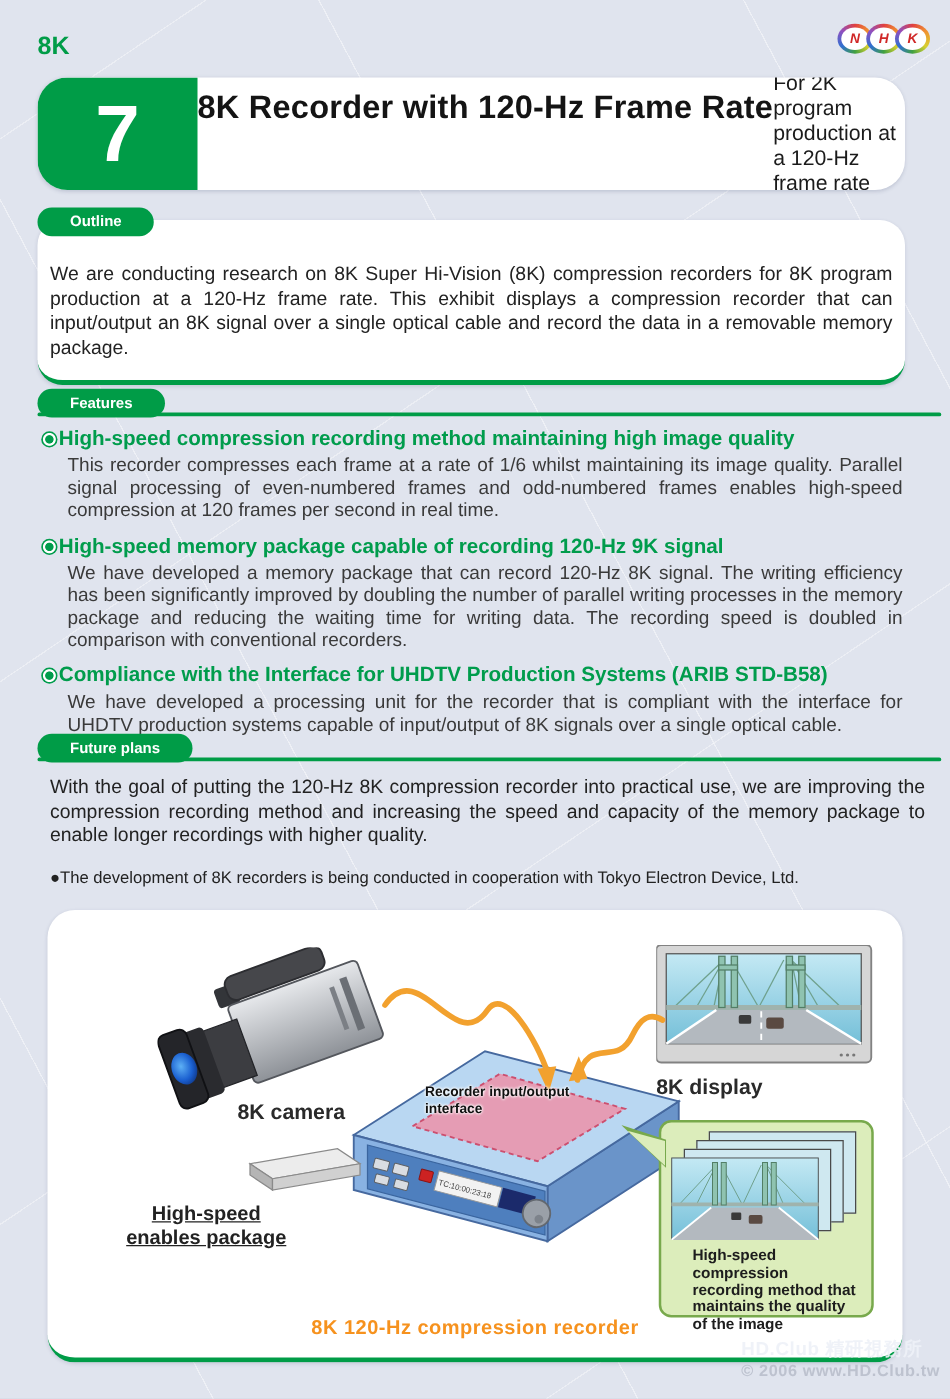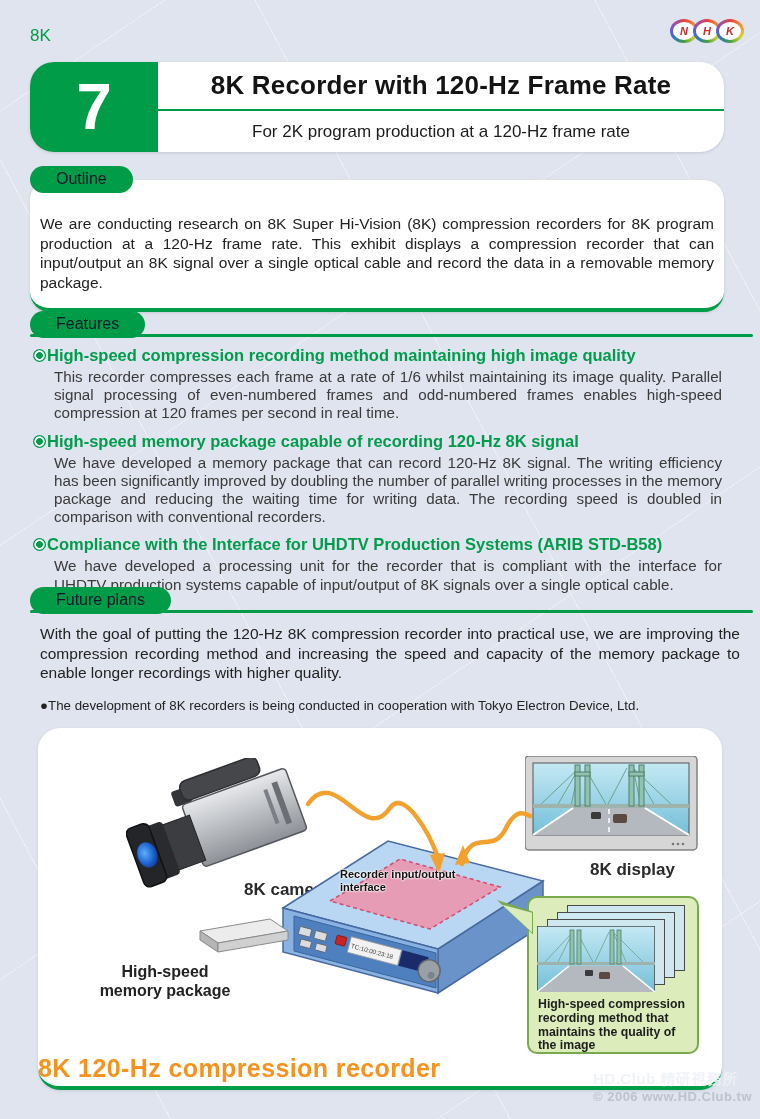--- a/index.html
+++ b/index.html
@@ -7,45 +7,45 @@
   body { font-family:"Liberation Sans", sans-serif; }
   .page {
     position:relative; width:760px; height:1119px; margin:0 auto; overflow:hidden;
     background-color:#e0e4ee;
     background-image:
       repeating-linear-gradient(62deg, rgba(255,255,255,0) 0 150px, rgba(255,255,255,.45) 150px 151px, rgba(255,255,255,0) 151px 300px),
       repeating-linear-gradient(-34deg, rgba(255,255,255,0) 0 180px, rgba(255,255,255,.38) 180px 181px, rgba(255,255,255,0) 181px 360px);
   }
 
   
-  .corner-tag { position:absolute; left:30px; top:26px; font-size:17px; font-weight:normal; color:#009c47; }
+  .corner-tag { position:absolute; left:30px; top:26px; font-size:20px; font-weight:bold; color:#009c47; }
   .nhk-logo { position:absolute; right:16px; top:19px; display:flex; }
   .egg { width:28px; height:24px; border-radius:50%; margin-left:-5px;
          background:conic-gradient(#e04040,#f09030,#d8d030,#40a040,#3070d0,#9050c0,#e04040);
          display:flex; align-items:center; justify-content:center; }
   .egg-inner { width:22px; height:18px; border-radius:50%; background:#fff;
          display:flex; align-items:center; justify-content:center;
          color:#d02828; font-weight:bold; font-style:italic; font-size:11px; }
 
   
   .header { position:absolute; left:30px; top:62px; width:694px; height:90px;
             background:#fff; border-radius:24px; display:flex; overflow:hidden;
             box-shadow:0 1px 3px rgba(60,70,110,.18); }
   .header-num { width:128px; background:#009c47; color:#fff; display:flex;
             align-items:center; justify-content:center; font-size:64px; font-weight:bold; }
-  .header-right { flex:1; display:flex; flex-direction:column; }
+  .header-right { flex:1; display:flex; flex-direction:row; }
   .header-title { height:47px; display:flex; align-items:center; justify-content:center;
             font-size:26px; font-weight:bold; color:#141414; letter-spacing:.2px; }
   .header-rule { height:2px; background:#009c47; }
   .header-subtitle { flex:1; display:flex; align-items:center; justify-content:center;
             font-size:17px; color:#1b1b1b; }
 
   
-  .pill { position:relative; z-index:2; display:inline-block; background:#009c47; color:#0f172a;
-          font-weight:normal; font-size:16px; padding:4px 26px 5px; border-radius:15px; }
+  .pill { position:relative; z-index:2; display:inline-block; background:#009c47; color:#ffffff;
+          font-weight:bold; font-size:12px; padding:4px 26px 5px; border-radius:15px; }
   .sec-rule { position:relative; z-index:1; height:3px; background:#009c47; margin-top:-4px; border-radius:2px; }
 
   
   .outline-wrap { position:absolute; left:30px; top:166px; width:694px; }
   .outline-box { background:#fff; border-radius:20px; border-bottom:4px solid #009c47;
           margin-top:-13px; padding:34px 10px 16px 10px; box-shadow:0 1px 3px rgba(60,70,110,.15); }
   .body-text { font-size:15.5px; line-height:19.5px; color:#222; text-align:justify; }
 
   
   .features-wrap { position:absolute; left:30px; top:311px; width:723px; }
@@ -61,36 +61,36 @@
   .future-wrap { position:absolute; left:30px; top:587px; width:723px; }
   .future-body { margin:11px 0 0 10px; width:700px; font-size:15.5px; line-height:19.5px;
           color:#222; text-align:justify; }
   .future-note { margin:15px 0 0 10px; font-size:13.3px; color:#222; }
 
   
   .panel { position:absolute; left:38px; top:728px; width:684px; height:362px;
            background:#fff; border-radius:22px; border-bottom:4px solid #009c47;
            box-shadow:0 1px 3px rgba(60,70,110,.15); }
   .abs { position:absolute; }
-  .diagram-label { position:absolute; text-align:right; font-weight:bold; color:#2a2a2a; font-size:17px; }
-  .mem-label { position:absolute; text-align:center; color:#222; font-size:16px; line-height:19px; font-weight:bold; }
+  .diagram-label { position:absolute; text-align:left; font-weight:bold; color:#2a2a2a; font-size:17px; }
+  .mem-label { position:absolute; text-align:center; color:#222; font-size:16px; line-height:19px; font-weight:bold;text-decoration:underline; }
   .iface-label { position:absolute; color:#101010; font-size:11px; line-height:12.5px;
            font-weight:bold; text-shadow:0 0 2px #fff,0 0 2px #fff,0 0 3px #fff; z-index:5; }
-  .caption { position:absolute; left:0; width:100%; top:326px; 
-           color:#f6921e; font-weight:bold; font-size:25px; letter-spacing:.4px; }
+  .caption { position:absolute; left:0; width:100%; top:326px; text-align:center;
+           color:#f6921e; font-weight:bold; font-size:16px; letter-spacing:.4px; }
 
   
   .callout { position:absolute; left:489px; top:168px; width:172px; height:158px;
            background:#dcedbb; border:2px solid #78a94c; border-radius:10px; z-index:4; }
   .tail-b { position:absolute; left:-32px; top:2px; width:36px; height:42px; background:#78a94c;
            clip-path:polygon(100% 28%, 0 0, 100% 82%); }
   .tail-f { position:absolute; left:-27px; top:6px; width:30px; height:34px; background:#dcedbb;
            clip-path:polygon(100% 26%, 0 2%, 100% 84%); }
   .stack-frame { position:absolute; width:118px; height:66px; background:#cfe8f0; border:1.5px solid #4a4a4a; }
-  .callout-text { position:absolute; left:0; top:100px; padding:0 9px; font-size:12.3px;
+  .callout-text { position:absolute; left:16px; top:100px; padding:0 9px; font-size:12.3px;
            line-height:13.8px; color:#1d1d1d; font-weight:bold; }
 
   
   .watermark { position:absolute; right:8px; top:1070px; text-align:left; z-index:10;
            font-weight:bold; letter-spacing:.5px; }
   .wm1 { font-size:15px; color:rgba(238,241,247,.92); }
   .wm2 { font-size:13px; color:rgba(186,192,204,.95); }
 </style>
 </head>
 <body>
@@ -135,21 +135,21 @@
       <div class="feat-head">
         <span class="bullet"></span>
         <span>High-speed compression recording method maintaining high image quality</span>
       </div>
       <div class="feat-body">This recorder compresses each frame at a rate of 1/6 whilst maintaining its image quality. Parallel signal processing of even-numbered frames and odd-numbered frames enables high-speed compression at 120 frames per second in real time.</div>
     </div>
 
     <div class="feat-item">
       <div class="feat-head">
         <span class="bullet"></span>
-        <span>High-speed memory package capable of recording 120-Hz 8K signal</span>
+        <span>High-speed memory package capable of recording 120-Hz 9K signal</span>
       </div>
       <div class="feat-body">We have developed a memory package that can record 120-Hz 8K signal. The writing efficiency has been significantly improved by doubling the number of parallel writing processes in the memory package and reducing the waiting time for writing data. The recording speed is doubled in comparison with conventional recorders.</div>
     </div>
 
     <div class="feat-item">
       <div class="feat-head">
         <span class="bullet"></span>
         <span>Compliance with the Interface for UHDTV Production Systems (ARIB STD-B58)</span>
       </div>
       <div class="feat-body">We have developed a processing unit for the recorder that is compliant with the interface for UHDTV production systems capable of input/output of 8K signals over a single optical cable.</div>
@@ -275,21 +275,21 @@
       <g stroke="#f2a12e" stroke-width="4.5" fill="none" stroke-linecap="round">
         <path d="M 270,76 C 298,36 326,118 352,80 C 366,60 392,106 400,130"></path>
         <path d="M 424,136 C 433,98 455,128 468,100 C 475,86 482,82 492,88"></path>
       </g>
       <polygon points="392,127 407,125 401,146" fill="#f2a12e"></polygon>
       <polygon points="417,137 432,135 425,117" fill="#f2a12e"></polygon>
     </svg>
 
     <div class="mem-label" style="left:42px;top:234px;width:170px;">
       <span>High-speed</span><br>
-      <span>memory package</span>
+      <span>enables package</span>
     </div>
 
     <div class="callout">
       <div class="tail-b"></div>
       <div class="tail-f"></div>
       <div class="stack-frame" style="left:38px;top:7px;"></div>
       <div class="stack-frame" style="left:28px;top:14px;"></div>
       <div class="stack-frame" style="left:18px;top:21px;"></div>
       <svg class="abs" style="left:8px;top:28px;" width="118" height="66" viewBox="0 0 118 66">
         <rect x="0" y="0" width="118" height="66" fill="url(#sky1)" stroke="#4a4a4a" stroke-width="1.5"></rect>

